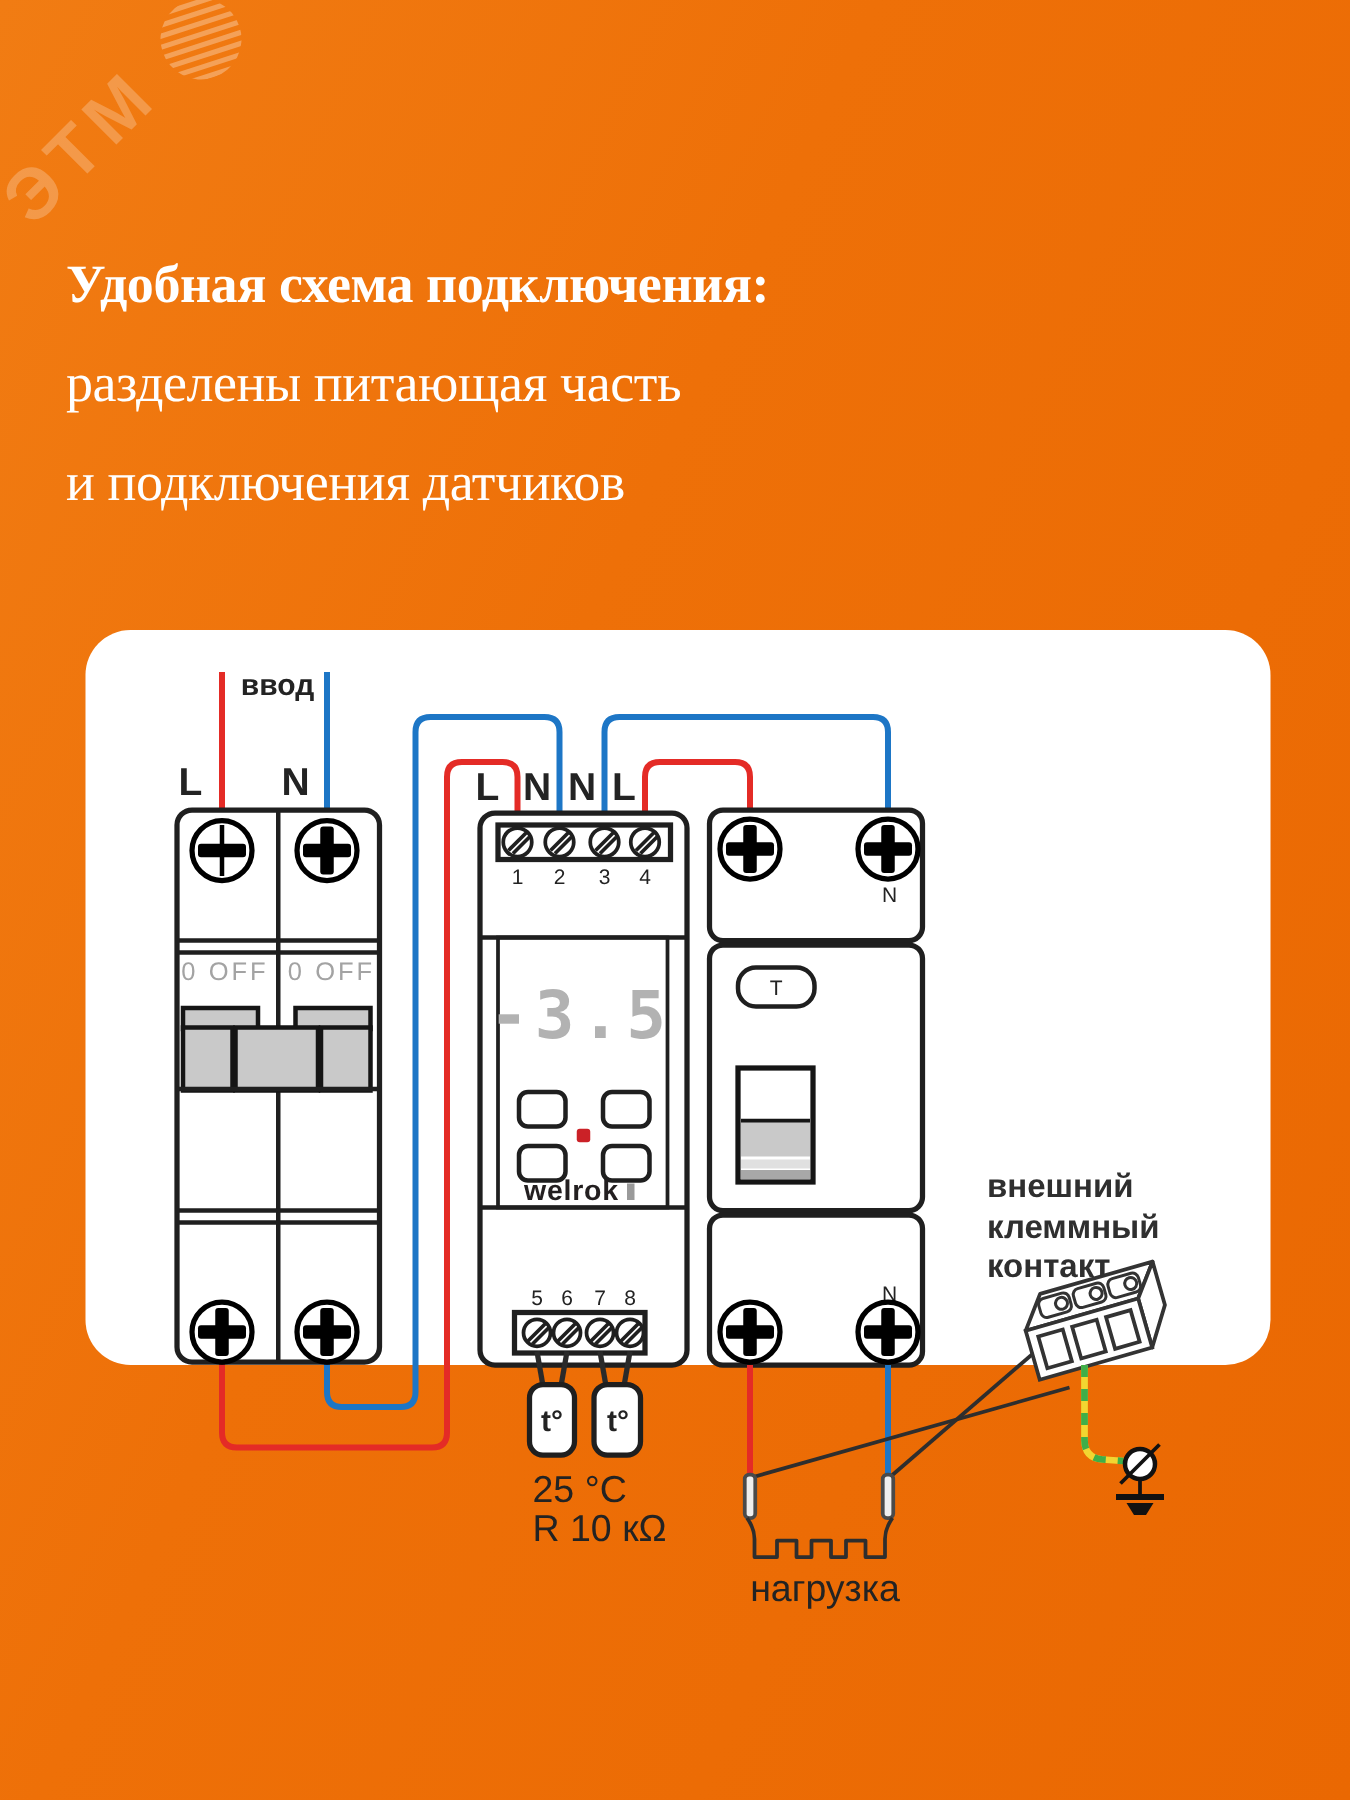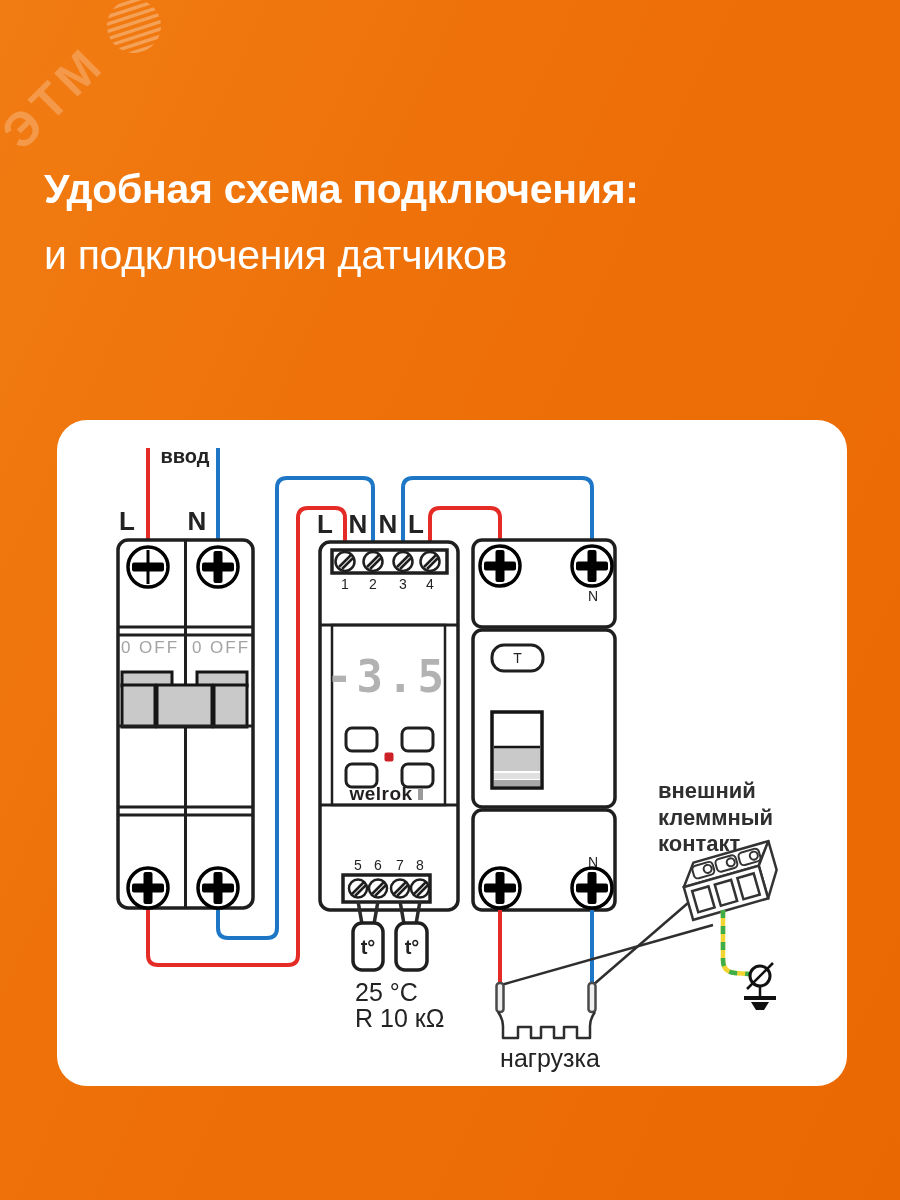--- a/index.html
+++ b/index.html
@@ -1,23 +1,23 @@
 <!DOCTYPE html>
 <html><head>
 <meta charset="utf-8">
 <style>
   html,body{margin:0;padding:0;}
   .page{position:relative;width:900px;height:1200px;overflow:hidden;
         background:linear-gradient(115deg,#f17c13 0%,#ee7008 40%,#ea6802 100%);
         font-family:"Liberation Sans",sans-serif;}
   .watermark{position:absolute;left:0;top:0;pointer-events:none;}
   .title{position:absolute;left:44px;top:156px;color:#ffffff;width:800px;}
-  .title div{font-size:41px;line-height:66px;letter-spacing:-0.3px;}
+  .title div{font-size:36px;line-height:66px;letter-spacing:-0.3px;font-family:Liberation Serif, serif;}
   .title .t1{font-weight:bold;}
-  .card{position:absolute;left:57px;top:420px;width:790px;height:666px;
+  .card{position:absolute;left:57px;top:420px;width:790px;height:490px;
         background:#ffffff;border-radius:30px;}
   .card svg{position:absolute;left:0;top:0;}
   
   .body-outline{fill:#ffffff;stroke:#1f1f1f;stroke-width:3.5;}
   .thin{stroke:#1f1f1f;stroke-width:3;fill:none;}
   .thin2{stroke:#1f1f1f;stroke-width:2.5;fill:none;}
   .wire-red{stroke:#e42b26;stroke-width:4;fill:none;}
   .wire-blue{stroke:#1d76c6;stroke-width:4;fill:none;}
   .wire-black{stroke:#2a2a2a;stroke-width:3.5;fill:none;}
   .diagline{stroke:#2e2e2e;stroke-width:2.5;fill:none;}
@@ -57,20 +57,21 @@
         <line x1="-30" y1="4" x2="30" y2="4"></line>
         <line x1="-30" y1="11" x2="30" y2="11"></line>
         <line x1="-30" y1="18" x2="30" y2="18"></line>
         <line x1="-30" y1="25" x2="30" y2="25"></line>
       </g>
     </svg>
   </div>
 
   <div class="title">
     <div class="t1">Удобная схема подключения:</div>
+    <div class="t2">разделены питающая часть</div>
     <div class="t3">и подключения датчиков</div>
   </div>
 
   <div class="card">
     <svg width="790" height="666" viewBox="0 0 790 666">
 
       <g>
         <line class="wire-red" x1="91" y1="28" x2="91" y2="119"></line>
         <line class="wire-blue" x1="161" y1="28" x2="161" y2="119"></line>
         <text class="lblmid tmid" x="128" y="43">ввод</text>

